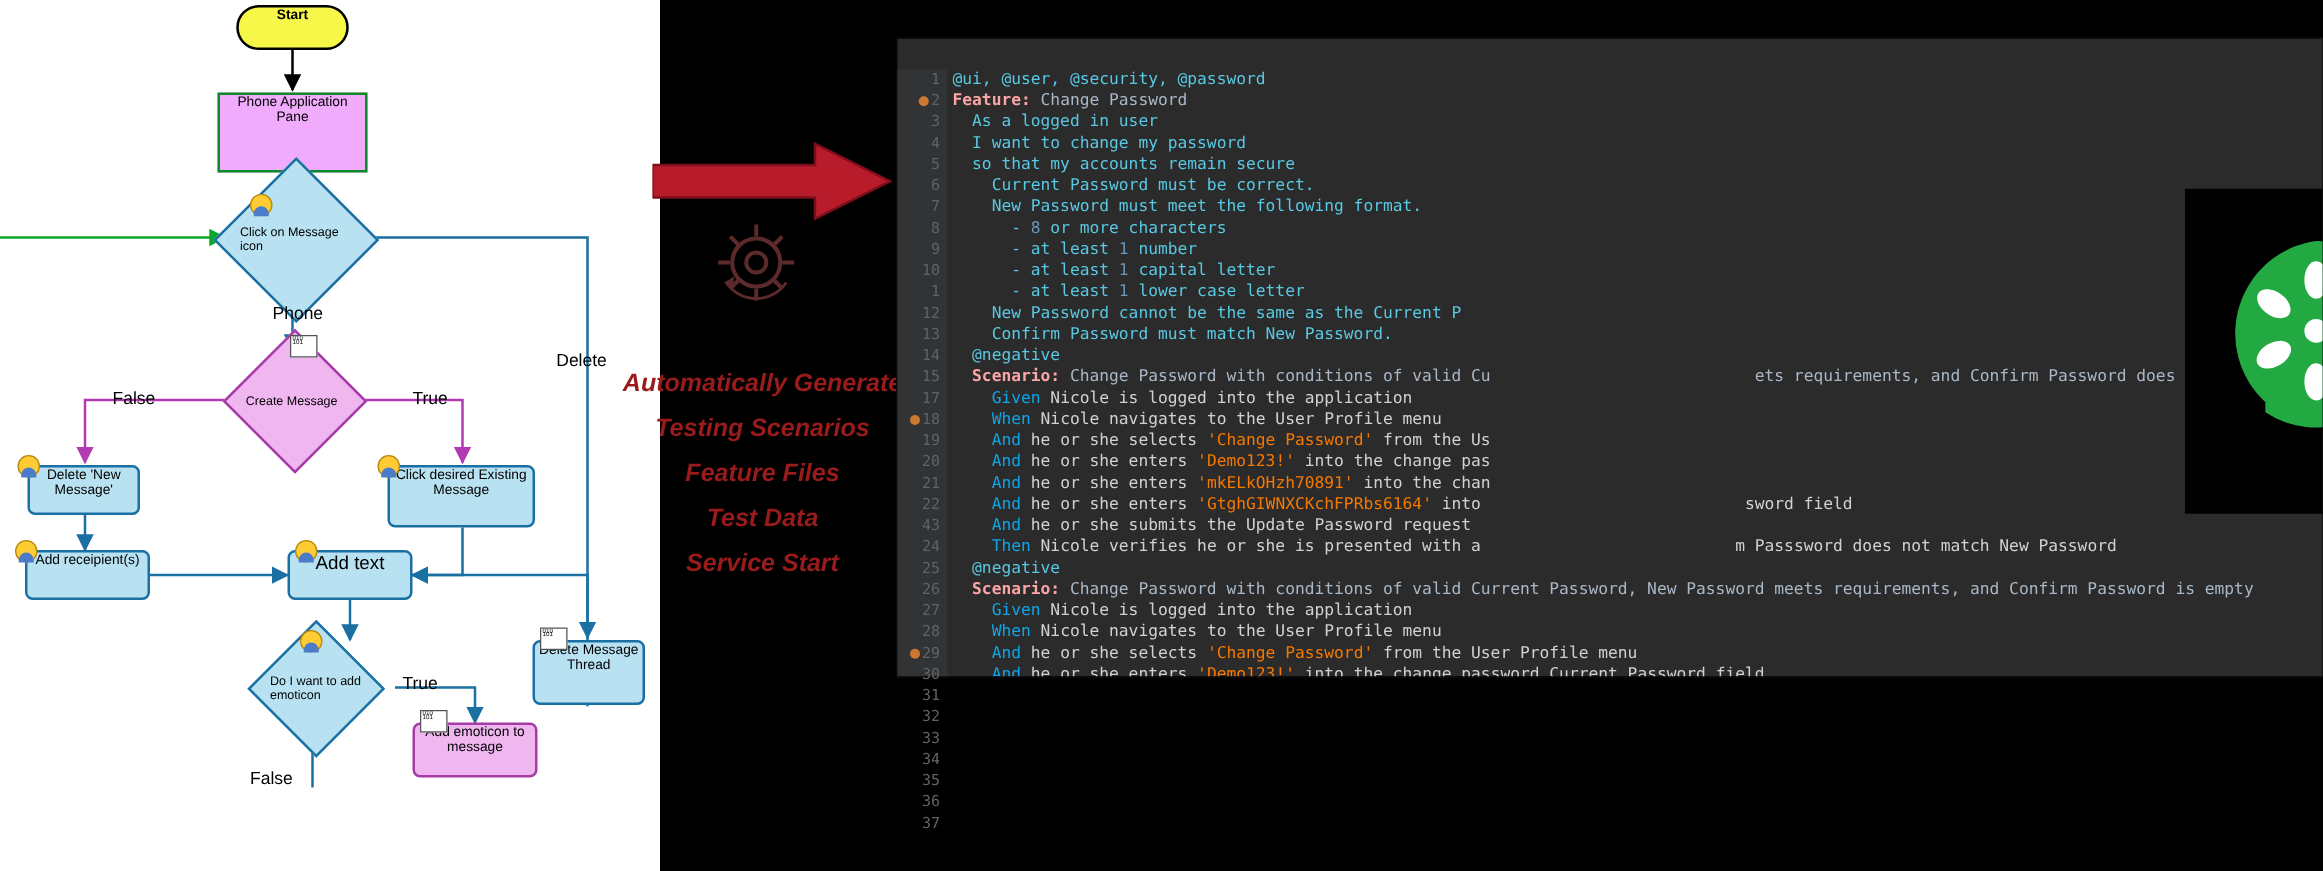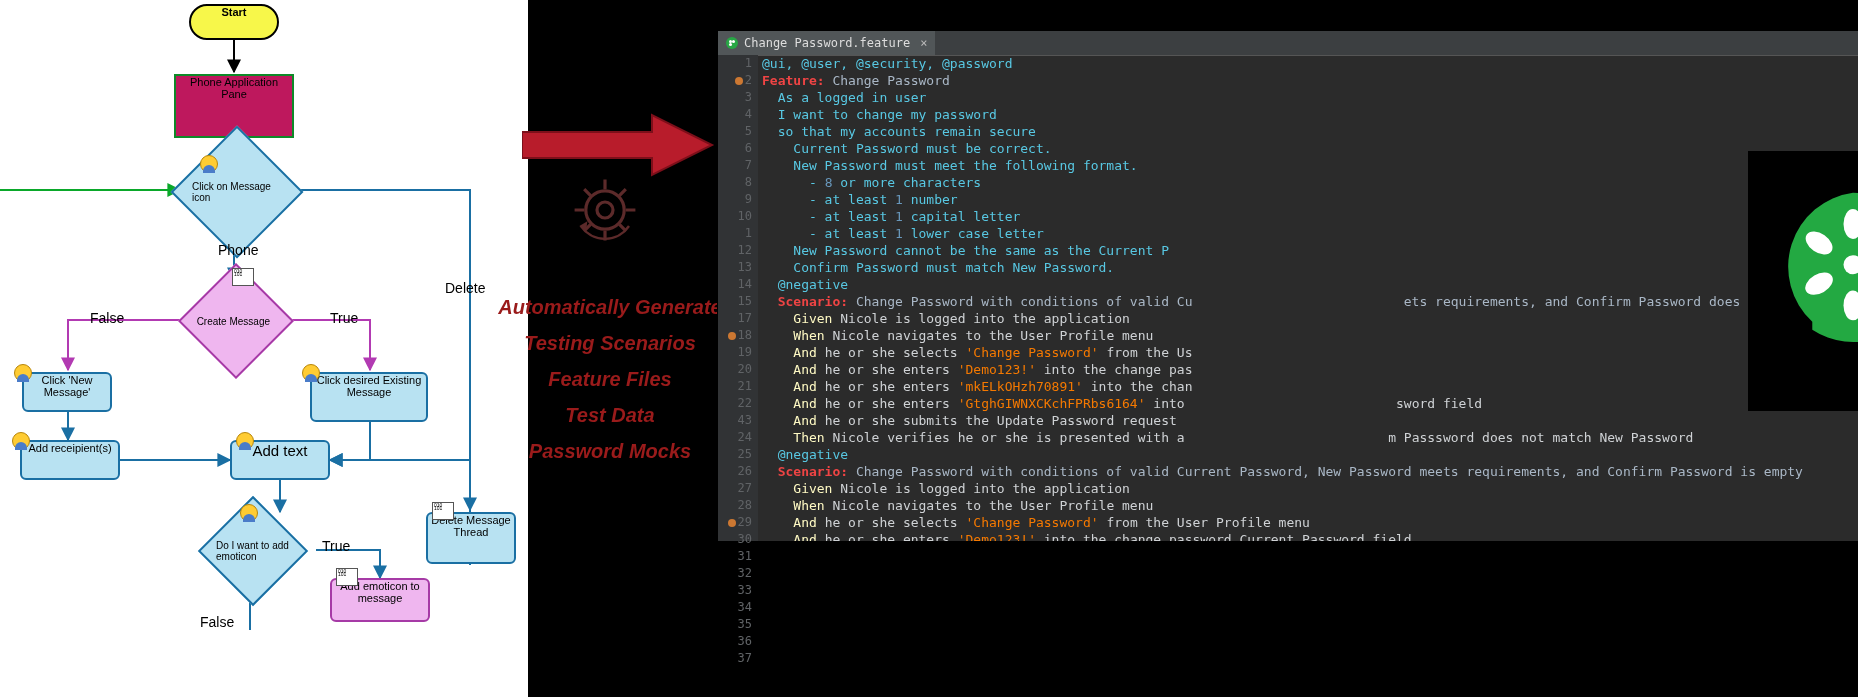--- a/index.html
+++ b/index.html
@@ -1,21 +1,21 @@
 <!DOCTYPE html>
 <html><head>
 <meta charset="utf-8">
 <style>
   html,body{margin:0;padding:0;background:#000;font-family:Arial,Helvetica,sans-serif;width:1858px;height:697px;overflow:hidden}
   .canvas{position:relative;width:1858px;height:697px}
   
   .flow{position:absolute;left:0;top:0;width:528px;height:697px;background:#fff}
   .node{position:absolute;font-size:11px;text-align:center;display:flex;align-items:flex-start;justify-content:center;box-sizing:border-box}
   .start{width:90px;height:36px;background:#f7f74a;border:2px solid #000;border-radius:18px;font-weight:bold}
-  .task-green{width:120px;height:64px;background:#be185d;border:2px solid #0d8a28;border-radius:0}
+  .task-green{width:120px;height:64px;background:#f0abfc;border:2px solid #0d8a28;border-radius:0}
   .task-blue{width:120px;height:52px;background:#b8e2f2;border:2px solid #1a6fa3;border-radius:6px}
   .task-purple{width:110px;height:48px;background:#efb6ef;border:2px solid #a63aa6;border-radius:6px}
   .task-small{width:90px;height:40px}
   .diamond{width:90px;height:90px;transform:rotate(45deg);display:flex;align-items:center;justify-content:center}
   .diamond-blue{background:#b8e2f2;border:2px solid #1a6fa3}
   .diamond-purple{background:#efb6ef;border:2px solid #a63aa6}
   .diamond>span{transform:rotate(-45deg);display:block;width:120px;font-size:10px}
   .edgelbl{position:absolute;font-size:14px;color:#000}
   .flow svg{position:absolute;left:0;top:0;width:528px;height:697px;pointer-events:none}
   .usericon{position:absolute;width:16px;height:16px;border-radius:50%;background:#ffcc33;border:1px solid #b8860b}
@@ -28,22 +28,22 @@
   .gear{position:absolute;left:565px;top:170px;width:80px;height:80px}
   
   .ide{position:absolute;left:717px;top:30px;width:1141px;height:510px;background:#2b2b2b;border:1px solid #000;font-family:Menlo,Consolas,monospace;font-size:13px;line-height:17px;color:#a9b7c6}
   .tabbar{height:24px;background:#3c3f41;border-bottom:1px solid #555;display:flex;align-items:center}
   .tab{display:flex;align-items:center;height:24px;padding:0 8px;background:#515658;color:#ddd;font-size:12px;gap:6px}
   .tab .tabicon{width:12px;height:12px;border-radius:50%;background:#28a745;position:relative}
   .tab .tabicon::after{content:"";position:absolute;left:3px;top:3px;width:3px;height:3px;border-radius:50%;background:#fff;box-shadow:3px 0 0 #fff, 0 3px 0 #fff}
   .tab .close{color:#bbb;margin-left:4px}
   .gutter{position:absolute;left:0;top:24px;width:40px;bottom:0;background:#313335;color:#606366;text-align:right;padding-right:6px;font-size:12px;line-height:17px;box-sizing:border-box}
   .code{position:absolute;left:44px;top:24px;right:0;bottom:0;white-space:pre;overflow:hidden}
-  .c-kw{color:#ef4444;font-weight:bold}
-  .c-step{color:#fef9c3}
+  .c-kw{color:#fca5a5;font-weight:bold}
+  .c-step{color:#0ea5e9}
   .c-text{color:#cfd2d5}
   .c-str{color:#f57900}
   .c-num{color:#6897bb}
   .c-title{color:#a9b7c6}
   .c-desc{color:#58c8e3}
   
   .cuke{position:absolute;left:1030px;top:120px;width:210px;height:260px;background:#000;display:flex;align-items:center;justify-content:center}
   .cuke svg{width:170px;height:190px}
   .gutter .dot{display:inline-block;width:8px;height:8px;border-radius:50%;background:#cc7832;margin-right:2px;vertical-align:middle}
 </style>
@@ -97,21 +97,21 @@
     <div class="edgelbl" style="left:445px;top:280px">Delete</div>
 
     <div style="position:absolute;left:195px;top:280px;width:78px;height:78px" class="diamond diamond-purple">
         <span>Create Message</span>
       </div>
     <div class="dataicon" style="left:232px;top:268px">010<br>101</div>
     <div class="edgelbl" style="left:90px;top:310px">False</div>
     <div class="edgelbl" style="left:330px;top:310px">True</div>
 
     <div class="node task-blue task-small" style="left:22px;top:372px">
-        <span>Click 'New Message'</span>
+        <span>Delete 'New Message'</span>
       </div>
     <div class="usericon" style="left:14px;top:364px"></div>
     <div class="node task-blue" style="left:310px;top:372px;width:118px;height:50px">
         <span>Click desired Existing Message</span>
       </div>
     <div class="usericon" style="left:302px;top:364px"></div>
 
     <div class="node task-blue task-small" style="left:20px;top:440px;width:100px">
         <span>Add receipient(s)</span>
       </div>
@@ -151,30 +151,23 @@
       <path d="M50 12 l0 12 M50 76 l0 12 M12 50 l12 0 M76 50 l12 0 M24 24 l8 8 M68 68 l8 8 M76 24 l-8 8 M24 76 l8 -8"></path>
     </g>
     <path d="M20 70 a36 36 0 0 0 60 0" fill="none" stroke="#5c2a2a" stroke-width="3"></path>
     <polygon points="18,70 28,64 26,78" fill="#5c2a2a"></polygon>
   </svg>
 
   <div class="cap" style="top:296px">Automatically Generate</div>
   <div class="cap" style="top:368px">Feature Files</div>
   <div class="cap" style="top:332px">Testing Scenarios</div>
   <div class="cap" style="top:404px">Test Data</div>
-  <div class="cap" style="top:440px">Password Mocks</div>
+  <div class="cap" style="top:440px">Service Start</div>
 
   <div class="ide">
-    <div class="tabbar">
-      <div class="tab">
-        <span class="tabicon"></span>
-        <span>Change Password.feature</span>
-        <span class="close">×</span>
-      </div>
-    </div>
     <div class="gutter" id="gutter">
         <div>1</div>
         <div><span class="dot"></span>2</div>
         <div>3</div>
         <div>4</div>
         <div>5</div>
         <div>6</div>
         <div>7</div>
         <div>8</div>
         <div>9</div>

